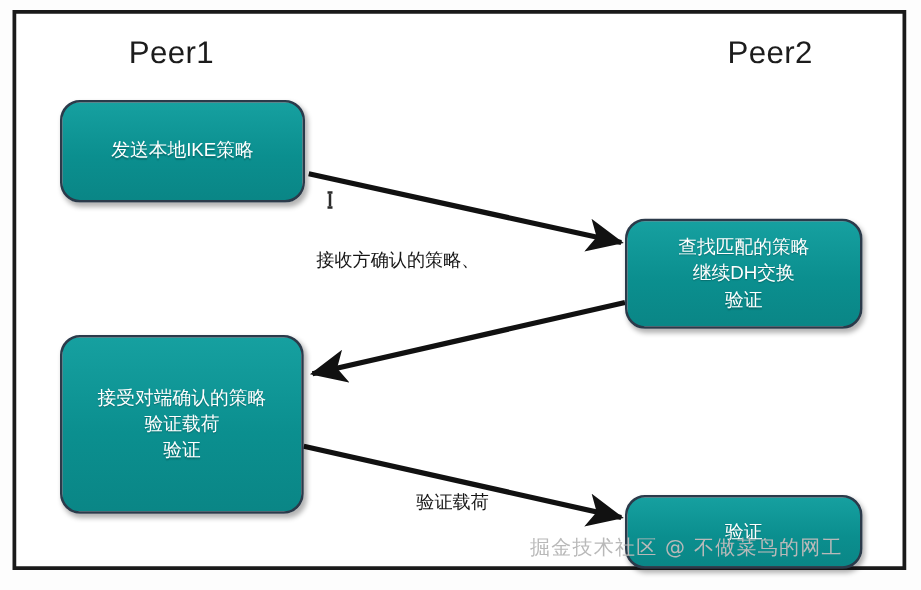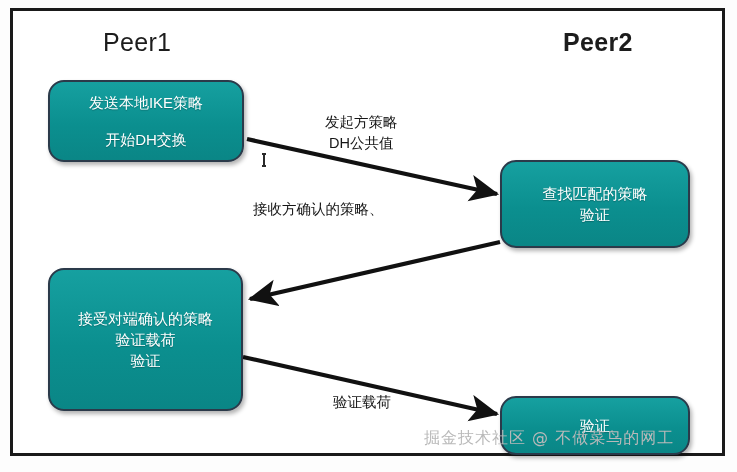--- a/index.html
+++ b/index.html
@@ -28,21 +28,21 @@
   }
   .peer-label {
     position: absolute;
     font-size: 25px;
     color: #1c1c1c;
     letter-spacing: 0.3px;
     white-space: nowrap;
     font-weight: 400;
   }
   #peer1-label { left: 103px; top: 28px; }
-  #peer2-label { left: 563px; top: 28px; font-weight: bold; }
+  #peer2-label { left: 582px; top: 28px; }
 
   .node {
     position: absolute;
     background: #0d9494;
     background: linear-gradient(180deg, #16a0a0 0%, #0b8f8f 55%, #0a8686 100%);
     border: 2px solid #2b3a4a;
     border-radius: 16px;
     box-shadow: 2px 3px 4px rgba(0,0,0,0.30);
     color: #ffffff;
     display: flex;
@@ -51,21 +51,21 @@
     justify-content: center;
     box-sizing: border-box;
     text-align: center;
     font-size: 15px;
     line-height: 1.42;
     text-shadow: 0 1px 1px rgba(0,0,0,0.25);
   }
   .node .line { display: block; white-space: nowrap; }
 
   #node-send-policy   { left: 48px;  top: 80px;  width: 196px; height: 82px; gap: 16px; }
-  #node-find-match    { left: 500px; top: 160px; width: 190px; height: 88px; }
+  #node-find-match    { left: 500px; top: 175px; width: 190px; height: 88px; }
   #node-accept-policy { left: 48px;  top: 268px; width: 195px; height: 143px; }
   #node-verify        { left: 500px; top: 396px; width: 190px; height: 59px; }
 
   .arrow-label {
     position: absolute;
     font-size: 14.5px;
     color: #151515;
     line-height: 1.45;
     text-align: center;
     white-space: nowrap;
@@ -132,42 +132,38 @@
         <path d="M0,0 L7,3.2 L0,6.4 L1.7,3.2 z" fill="#111111"></path>
       </marker>
     </defs>
     <line x1="247" y1="139" x2="497" y2="194" stroke="#111111" stroke-width="4.2" marker-end="url(#head-r)"></line>
     <line x1="500" y1="242" x2="250" y2="299" stroke="#111111" stroke-width="4.2" marker-end="url(#head-l)"></line>
     <line x1="243" y1="357" x2="497" y2="414" stroke="#111111" stroke-width="4.2" marker-end="url(#head-r)"></line>
   </svg>
 
   <div class="node" id="node-send-policy">
     <span class="line">发送本地IKE策略</span>
-    <span class="line">开始DH交换</span>
   </div>
 
   <div class="node" id="node-find-match">
     <span class="line">查找匹配的策略</span>
+    <span class="line">继续DH交换</span>
     <span class="line">验证</span>
   </div>
 
   <div class="node" id="node-accept-policy">
     <span class="line">接受对端确认的策略</span>
     <span class="line">验证载荷</span>
     <span class="line">验证</span>
   </div>
 
   <div class="node" id="node-verify">
     <span class="line">验证</span>
   </div>
 
-  <div class="arrow-label" id="label-initiator">
-    <div>发起方策略</div>
-    <div>DH公共值</div>
-  </div>
 
   <div class="arrow-label" id="label-responder">
     <div>接收方确认的策略、</div>
   </div>
 
   <div class="arrow-label" id="label-auth-payload">
     <div>验证载荷</div>
   </div>
 
   <div id="cursor-caret"></div>

